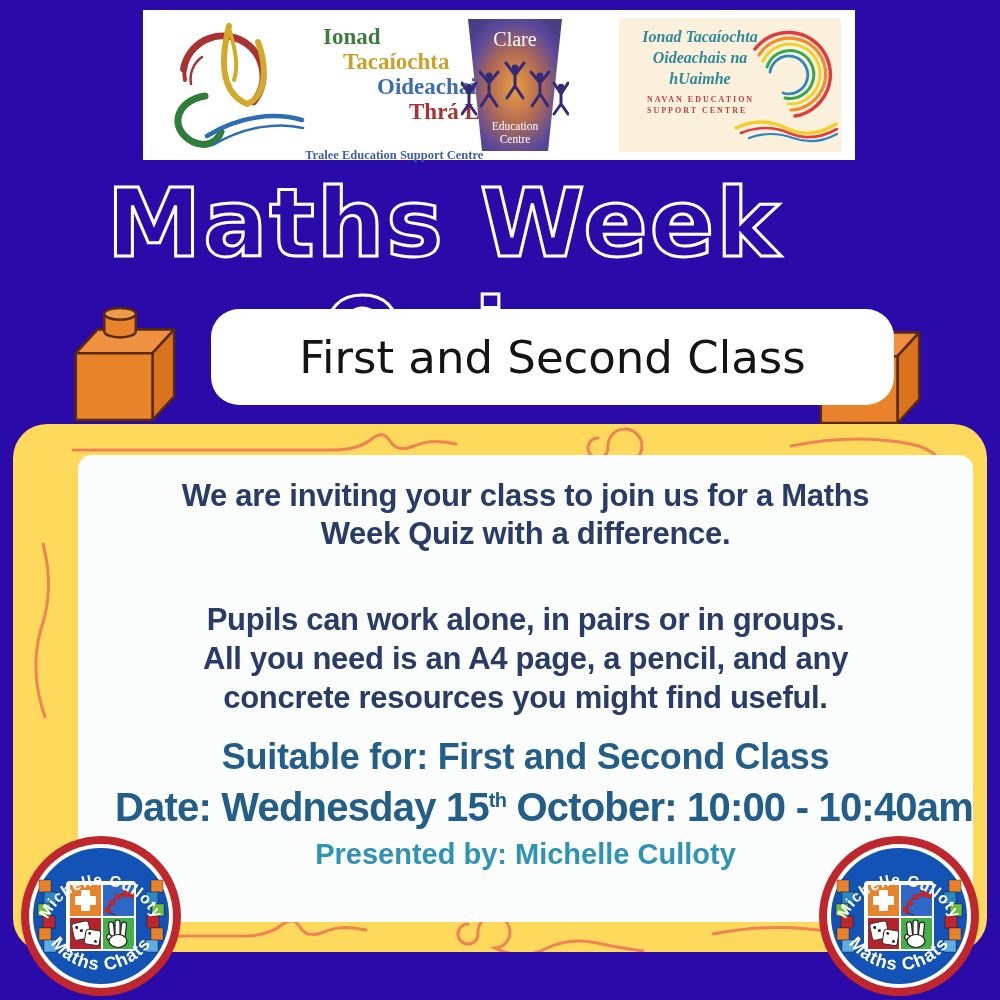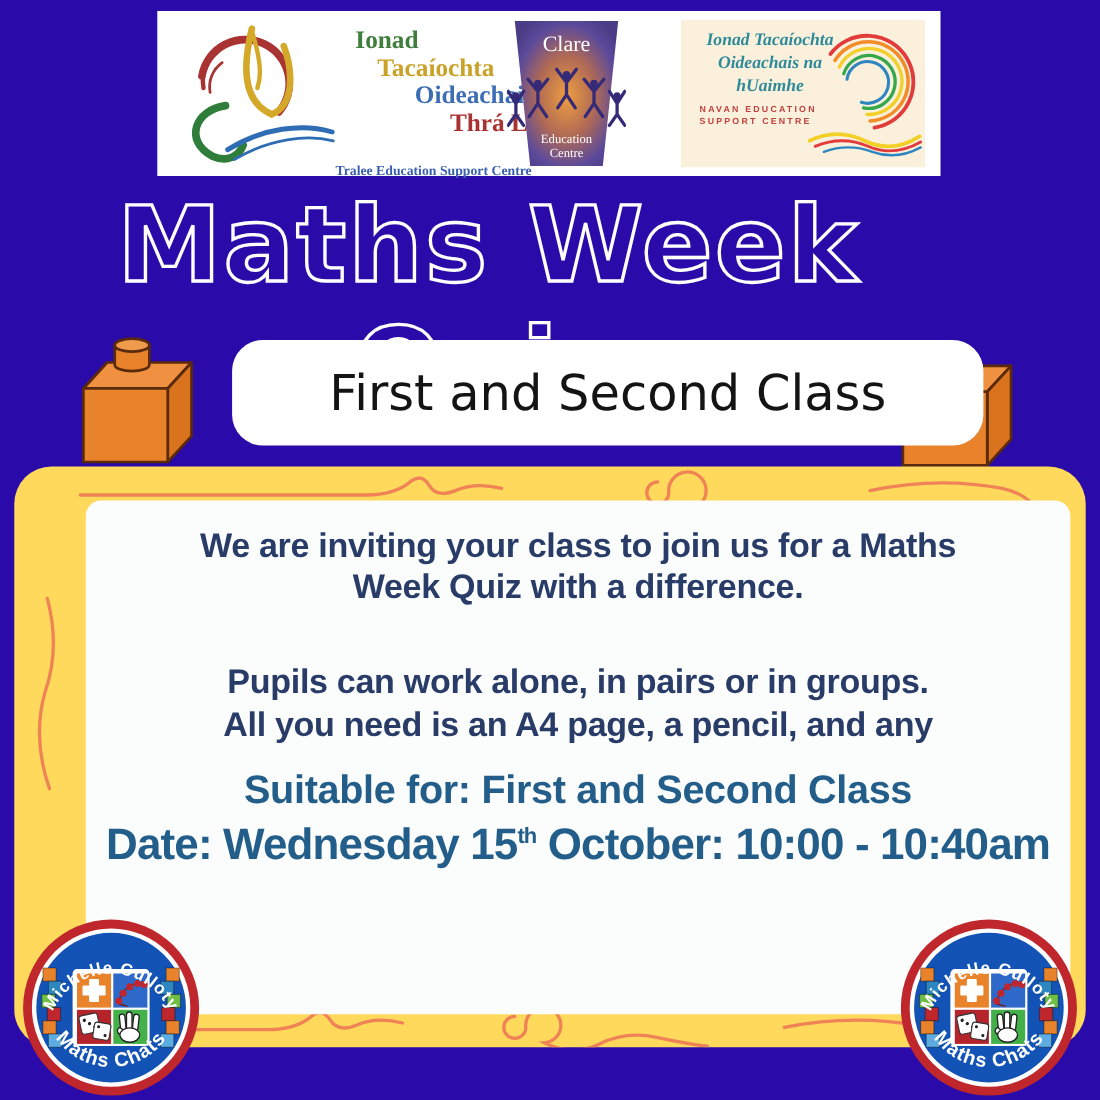--- a/index.html
+++ b/index.html
@@ -15,22 +15,22 @@
   .tl-0 { color:#3E7D3C; margin-left:76px; }
   .tl-1 { color:#C9A227; margin-left:96px; }
   .tl-2 { color:#3C6CB4; margin-left:130px; }
   .tl-3 { color:#A93232; margin-left:162px; }
   .tralee-caption { margin-top:24px; margin-left:58px; font-size:12.5px; color:#3A5FAE; }
   .clare { position:absolute; left:318px; top:6px; width:108px; height:138px; }
   .navan { position:absolute; left:476px; top:8px; width:222px; height:134px; background:#FAF0DC; }
   .navan-irish { position:absolute; left:6px; top:8px; width:150px; text-align:center;
                  font-family:Liberation Serif, serif; font-style:italic; font-weight:bold;
                  color:#2E8A99; font-size:16px; line-height:21px; }
-  .navan-english { position:absolute; left:17px; top:76px; font-size:8px; font-weight:bold;
-                   letter-spacing:2px; color:#C04040; line-height:11px; }
+  .navan-english { position:absolute; left:28px; top:76px; font-size:8px; font-weight:bold;
+                   letter-spacing:2px; color:#C04040; line-height:11px;font-family:Liberation Serif, serif; }
   .navan-swirl { position:absolute; right:0; top:8px; }
 
   
   .big-title { position:absolute; left:0; top:168px; width:888px; text-align:center;
                font-size:95px; font-weight:700; letter-spacing:2px; color:transparent;
                -webkit-text-stroke:3px #ffffff; font-family:"DejaVu Sans","Liberation Sans",sans-serif; }
 
   
   .class-pill { position:absolute; left:211px; top:309px; width:683px; height:96px; background:#ffffff;
                 border-radius:28px; display:flex; align-items:center; justify-content:center; }
@@ -39,21 +39,21 @@
   .block-right { position:absolute; left:809px; top:304px; }
 
   
   .frame { position:absolute; left:13px; top:424px; width:974px; height:528px; background:#FFD95C; border-radius:34px; }
   .frame-doodles { position:absolute; left:0; top:0; }
   .card { position:absolute; left:47px; top:31px; width:895px; height:467px; background:#FBFCFC; border-radius:14px;
           text-align:center;margin-left:18px; }
   .invite { margin-top:22px; color:#293C68; font-size:31px; font-weight:700; line-height:38px; letter-spacing:-0.3px; }
   .details { margin-top:47px; color:#293C68; font-size:31px; font-weight:700; line-height:39px; letter-spacing:-0.3px; }
   .suitable { margin-top:19px; color:#235E8B; font-size:36px; font-weight:700; letter-spacing:-0.3px; white-space:nowrap; }
-  .date-line { margin-top:7px; color:#235E8B; font-size:40px; font-weight:700; letter-spacing:-0.8px; white-space:nowrap; }
+  .date-line { margin-top:7px; color:#235E8B; font-size:40px; font-weight:700; letter-spacing:-0.8px; white-space:nowrap;text-align:right; }
   .date-line sup { font-size:0.5em; vertical-align:super; }
   .presented { margin-top:8px; color:#2E93B5; font-size:29px; font-weight:700; }
 
   
   .badge { position:absolute; width:164px; height:164px; }
   .badge-left  { left:19px;  top:834px; }
   .badge-right { left:817px; top:834px; }
   .badge text { font-family:"Liberation Sans","DejaVu Sans",sans-serif; }
 </style>
 </head>
@@ -187,23 +187,25 @@
     </svg>
 
     <div class="card">
       <div class="invite">
         <div>We are inviting your class to join us for a Maths</div>
         <div>Week Quiz with a difference.</div>
       </div>
       <div class="details">
         <div>Pupils can work alone, in pairs or in groups.</div>
         <div>All you need is an A4 page, a pencil, and any</div>
+        <div>concrete resources you might find useful.</div>
       </div>
       <div class="suitable">Suitable for: First and Second Class</div>
       <div class="date-line"><span>Date: Wednesday 15</span><sup>th</sup><span> October: 10:00 - 10:40am</span></div>
+      <div class="presented">Presented by: Michelle Culloty</div>
     </div>
   </div>
 
   <svg class="badge badge-left" viewBox="0 0 164 164">
     <defs>
       <path id="arcTopL" d="M 26 94 A 58 58 0 0 1 138 94"></path>
       <path id="arcBotL" d="M 22 86 A 61 61 0 0 0 142 86"></path>
     </defs>
     <circle cx="82" cy="82" r="80" fill="#C0272D"></circle>
     <circle cx="82" cy="82" r="72" fill="#FFFFFF"></circle>

